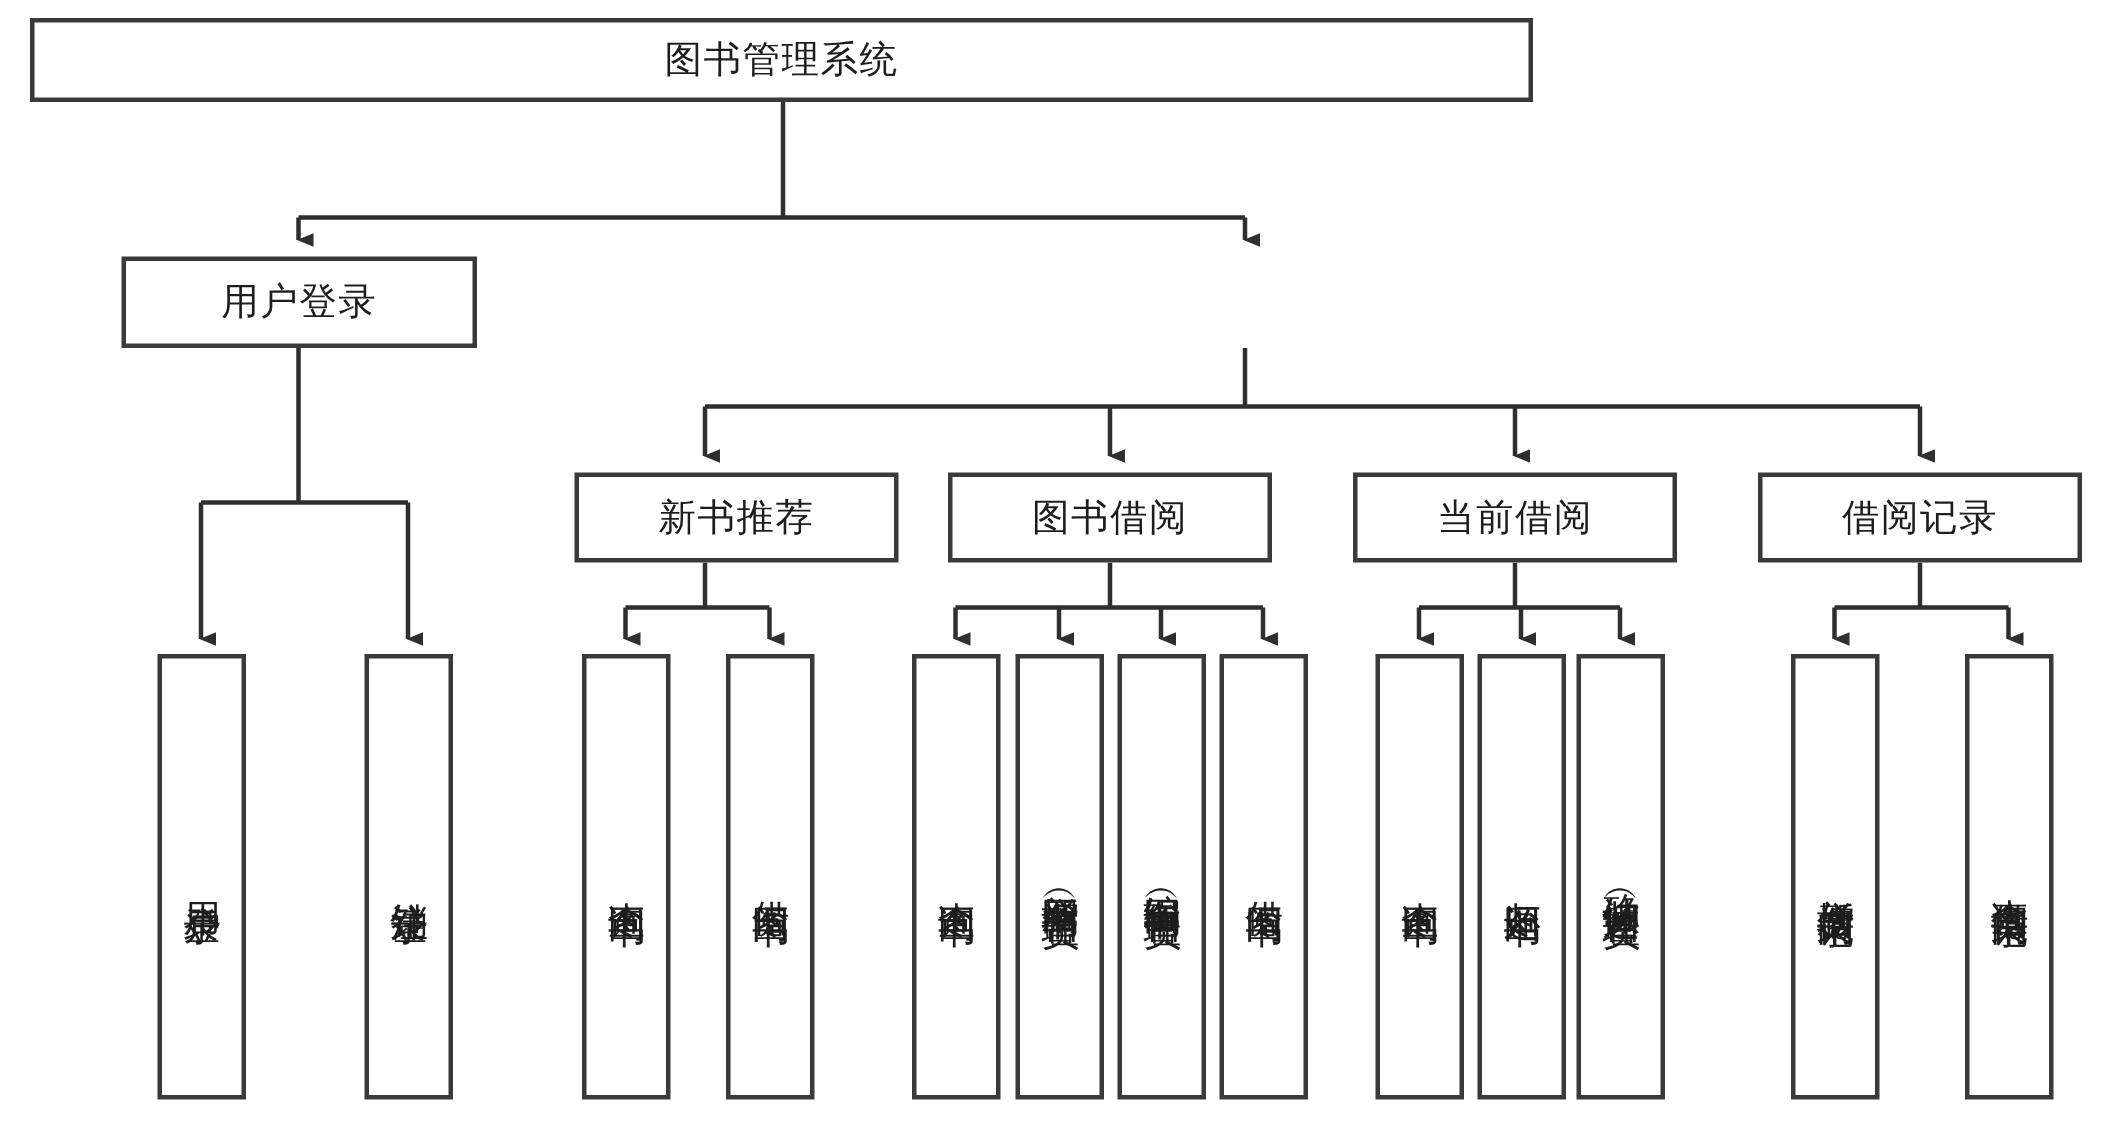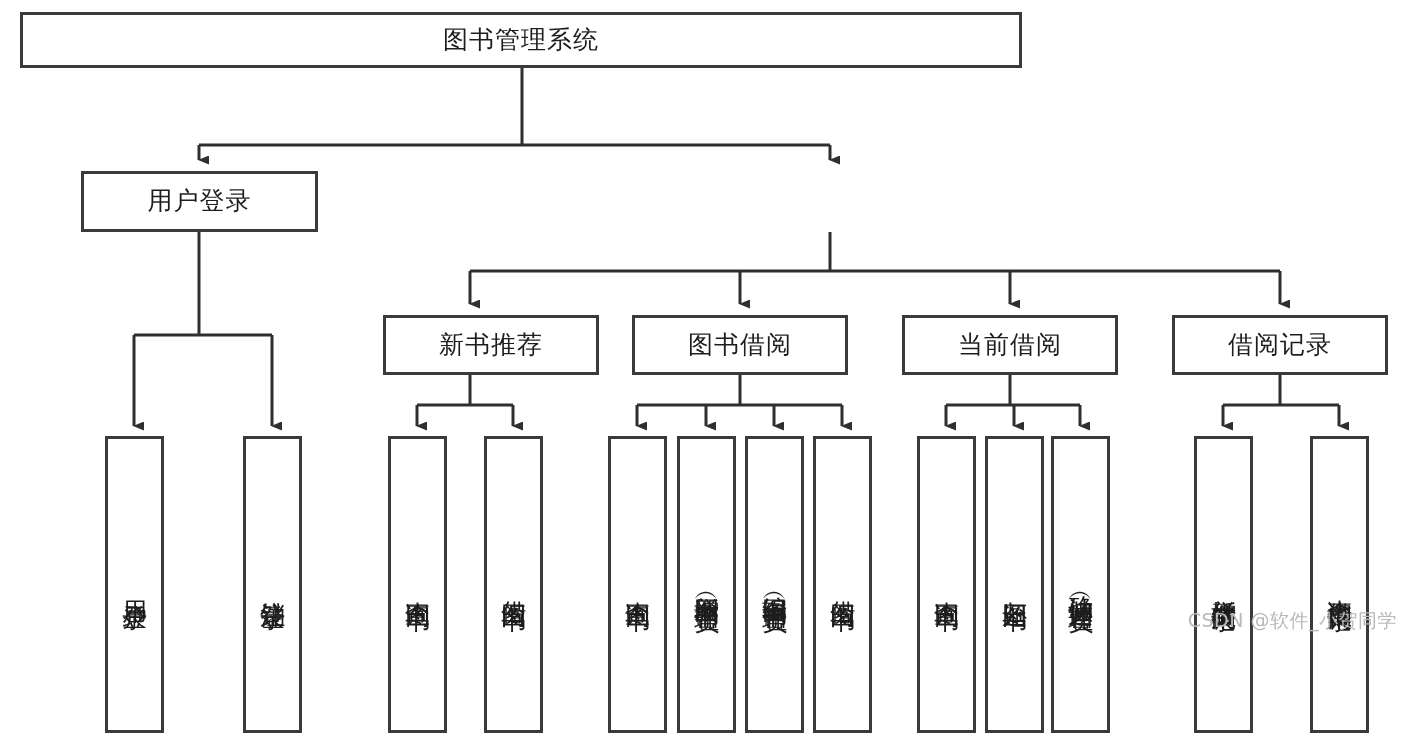--- a/index.html
+++ b/index.html
@@ -181,14 +181,13 @@
     <span class="vtext">确认归还（管理员）</span>
   </div>
 
   <div class="node vertical" style="left:1194px; top:436px; width:59px; height:297px;">
     <span class="vtext">新增借阅记录</span>
   </div>
   <div class="node vertical" style="left:1310px; top:436px; width:59px; height:297px;">
     <span class="vtext">查询借阅记录</span>
   </div>
 
-  <div class="watermark">CSDN @软件_小贺同学</div>
 </div>
 
 </body></html>

